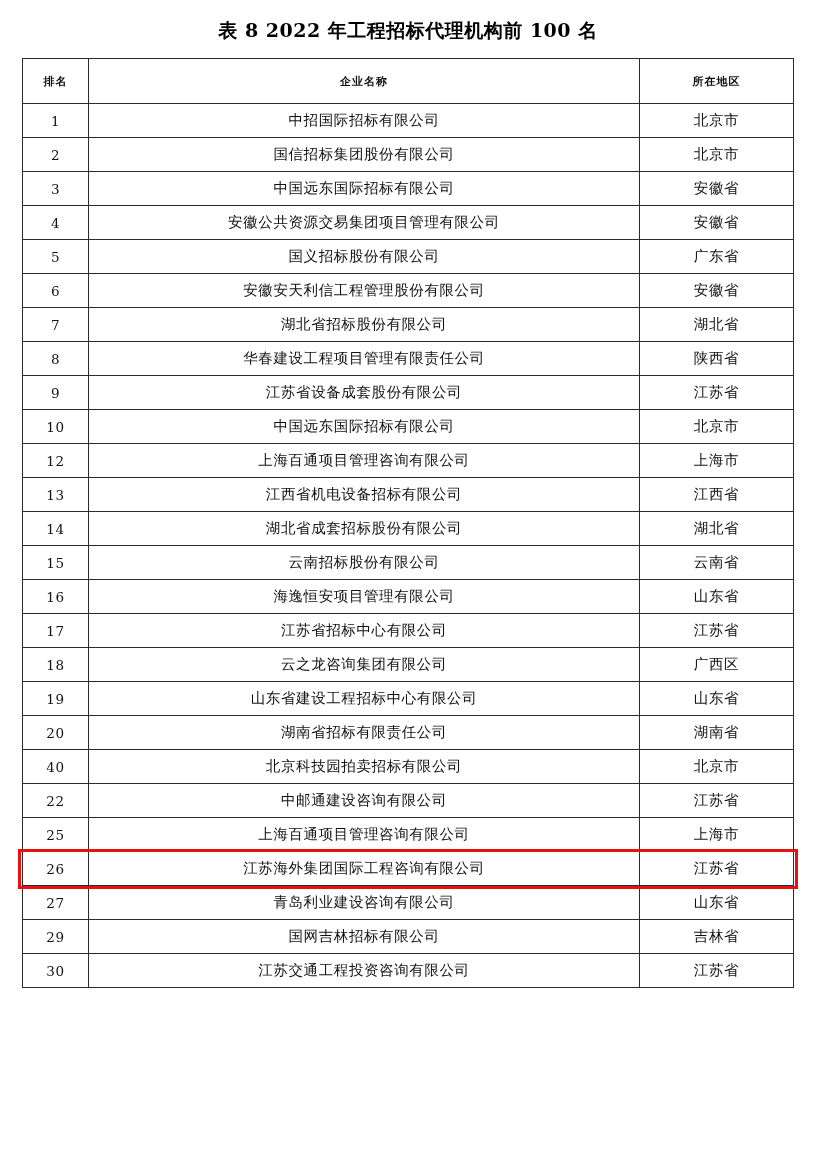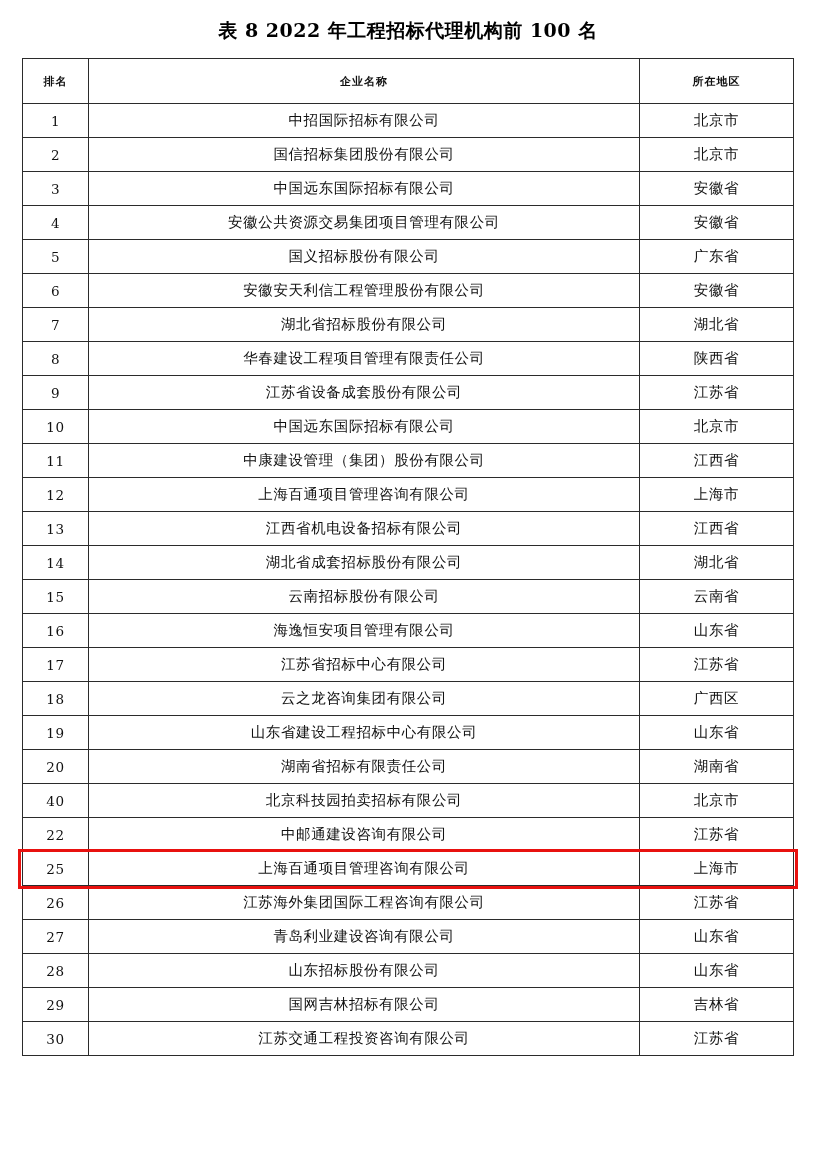--- a/index.html
+++ b/index.html
@@ -150,25 +150,20 @@
             <td class="cell-rank">9</td>
             <td class="cell-name">江苏省设备成套股份有限公司</td>
             <td class="cell-region">江苏省</td>
           </tr>
           <tr>
             <td class="cell-rank">10</td>
             <td class="cell-name">中国远东国际招标有限公司</td>
             <td class="cell-region">北京市</td>
           </tr>
           <tr>
-            <td class="cell-rank">11</td>
-            <td class="cell-name">中康建设管理（集团）股份有限公司</td>
-            <td class="cell-region">江西省</td>
-          </tr>
-          <tr>
             <td class="cell-rank">12</td>
             <td class="cell-name">上海百通项目管理咨询有限公司</td>
             <td class="cell-region">上海市</td>
           </tr>
           <tr>
             <td class="cell-rank">13</td>
             <td class="cell-name">江西省机电设备招标有限公司</td>
             <td class="cell-region">江西省</td>
           </tr>
           <tr>
@@ -222,25 +217,20 @@
             <td class="cell-region">上海市</td>
           </tr>
           <tr>
             <td class="cell-rank">26</td>
             <td class="cell-name">江苏海外集团国际工程咨询有限公司</td>
             <td class="cell-region">江苏省</td>
           </tr>
           <tr>
             <td class="cell-rank">27</td>
             <td class="cell-name">青岛利业建设咨询有限公司</td>
-            <td class="cell-region">山东省</td>
-          </tr>
-          <tr>
-            <td class="cell-rank">28</td>
-            <td class="cell-name">山东招标股份有限公司</td>
             <td class="cell-region">山东省</td>
           </tr>
           <tr>
             <td class="cell-rank">29</td>
             <td class="cell-name">国网吉林招标有限公司</td>
             <td class="cell-region">吉林省</td>
           </tr>
           <tr>
             <td class="cell-rank">30</td>
             <td class="cell-name">江苏交通工程投资咨询有限公司</td>

